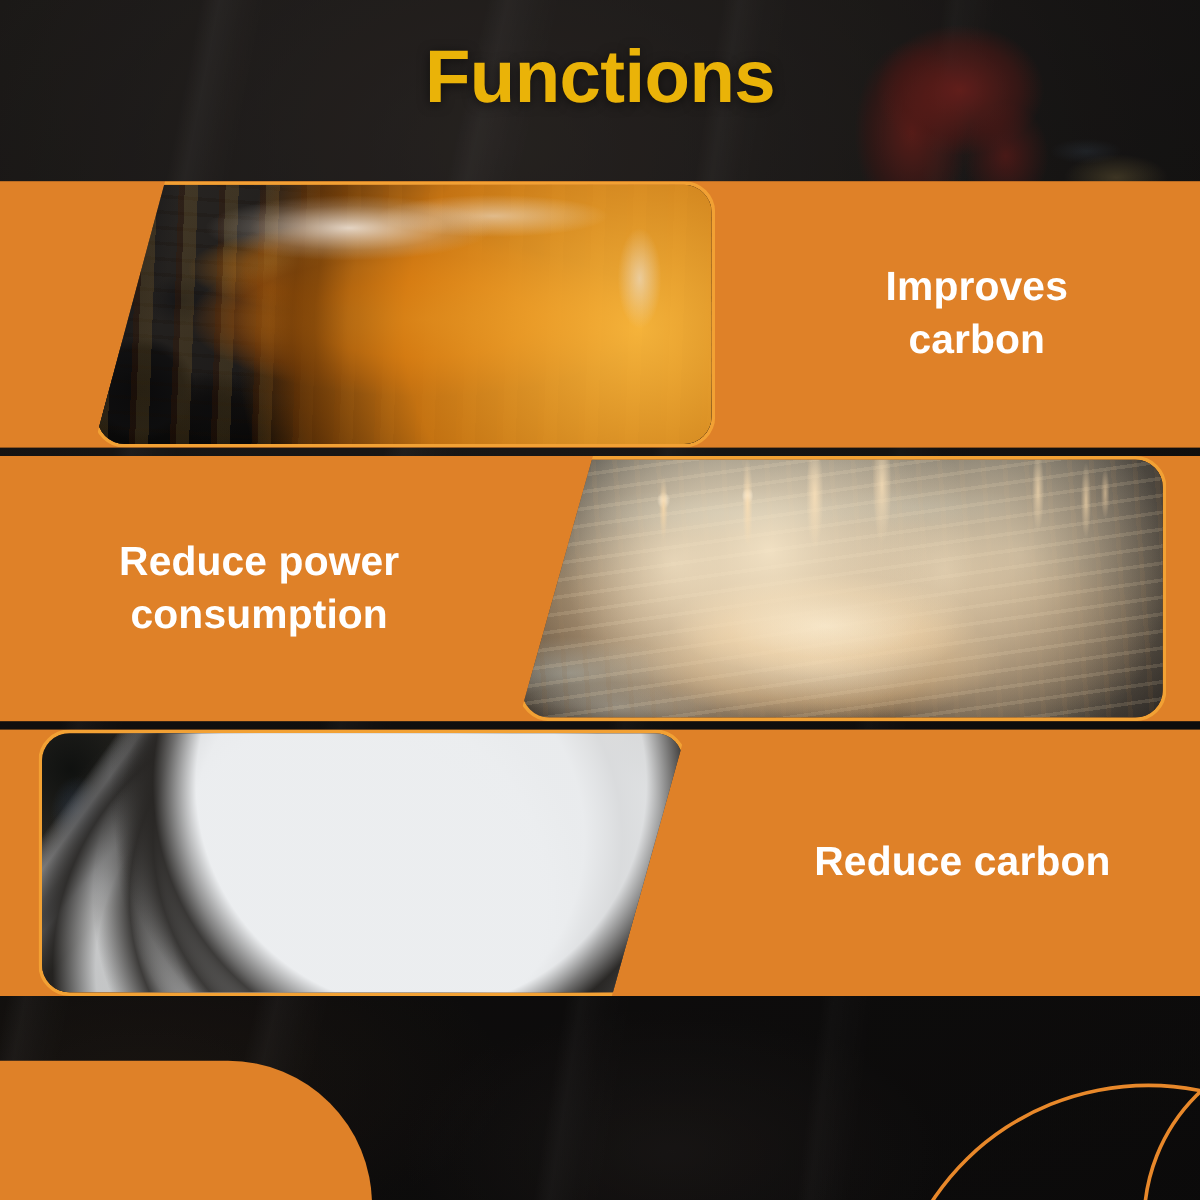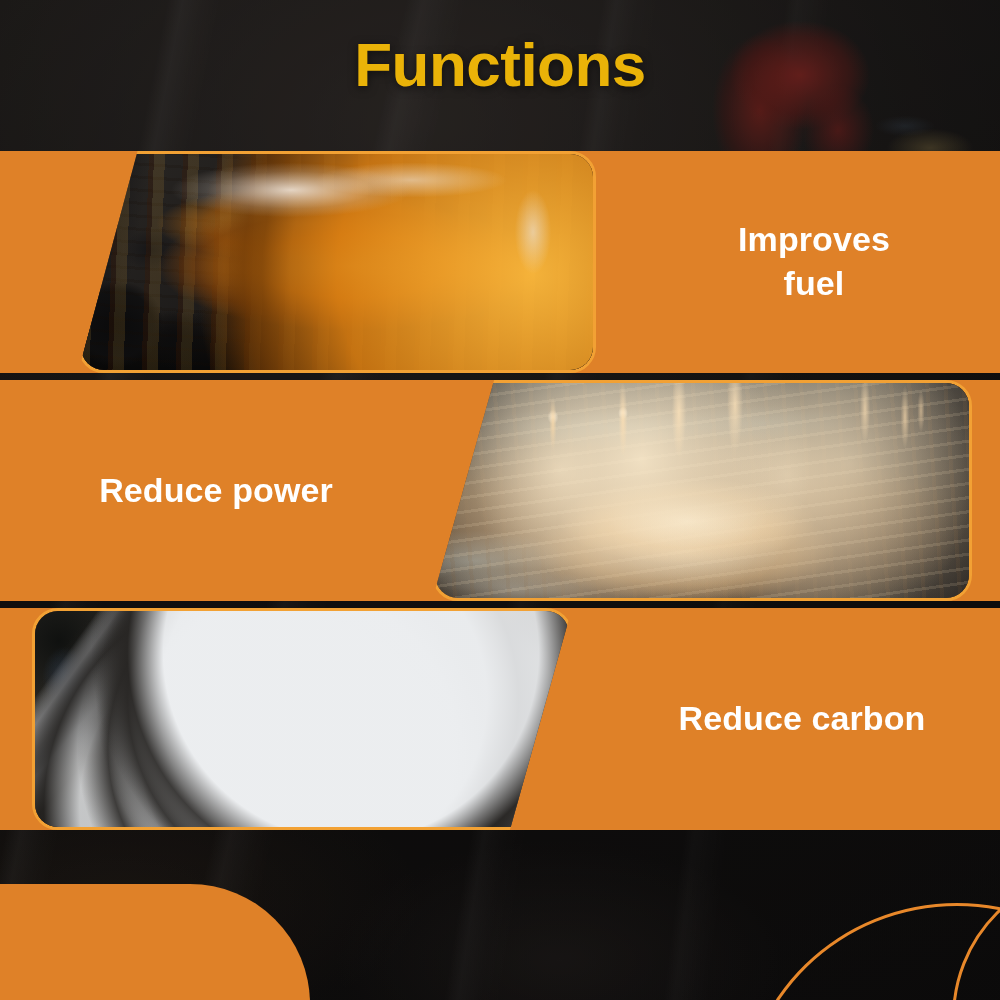--- a/index.html
+++ b/index.html
@@ -233,37 +233,38 @@
 
   <div class="panel slant-left" id="panel1">
     <div class="frame">
       <div class="img" id="img1"></div>
     </div>
   </div>
 
   <div class="caption" id="cap1">
     <div>
       <div>Improves</div>
-      <div>fuel</div>
+      <div>carbon</div>
     </div>
   </div>
 </div>
 
 <div class="band" id="band2">
   <div class="bandbg"></div>
 
   <div class="panel slant-left" id="panel2">
     <div class="frame">
       <div class="img" id="img2"></div>
     </div>
   </div>
 
   <div class="caption" id="cap2">
     <div>
       <div>Reduce power</div>
+      <div>consumption</div>
     </div>
   </div>
 </div>
 
 <div class="band" id="band3">
   <div class="bandbg"></div>
 
   <div class="panel slant-right" id="panel3">
     <div class="frame">
       <div class="img" id="img3"></div>

